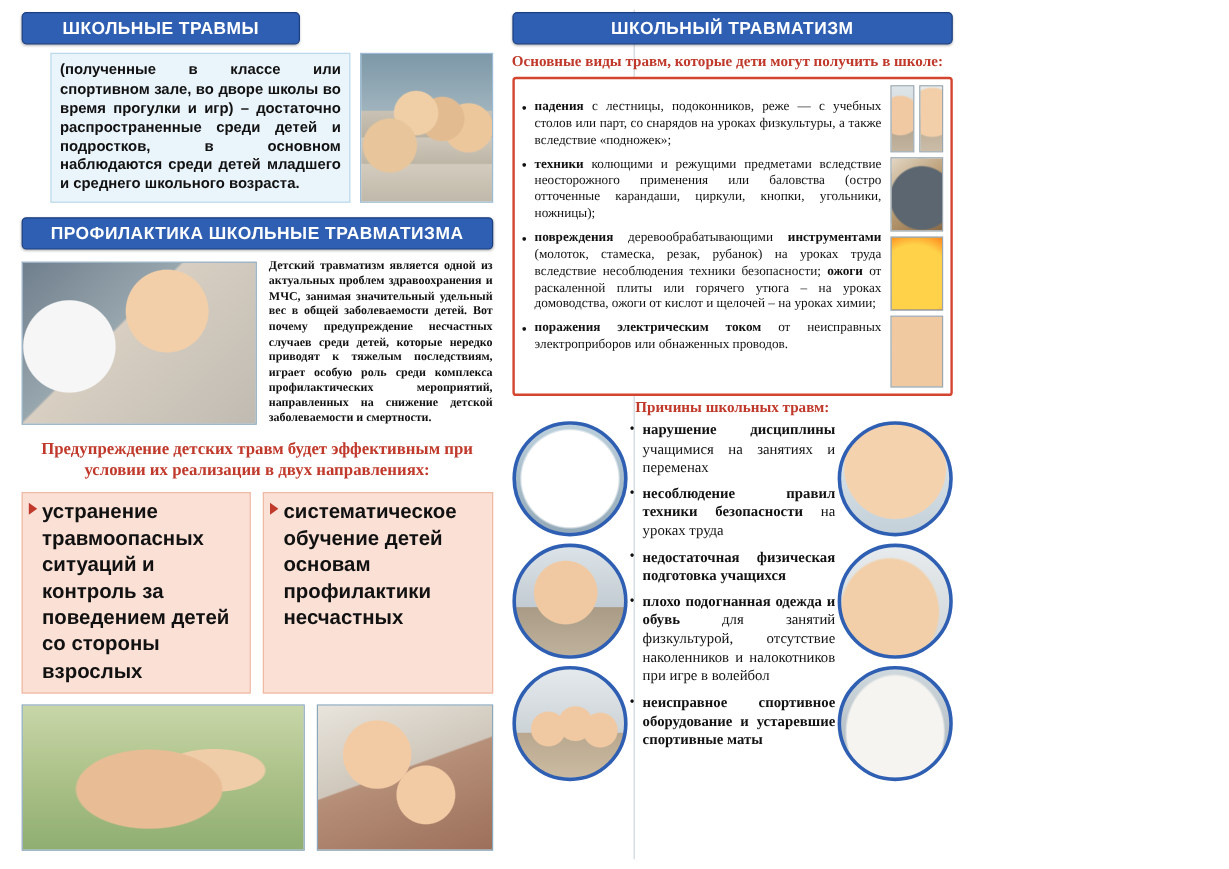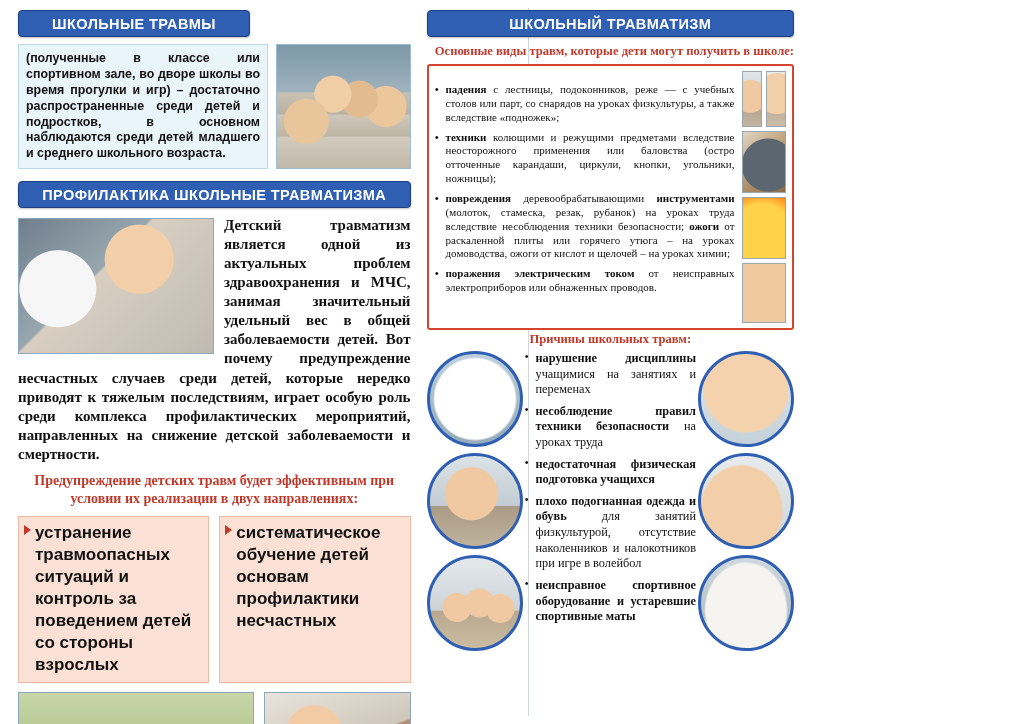--- a/index.html
+++ b/index.html
@@ -27,21 +27,21 @@
     font-weight:bold;
     font-size:14.5px;
     letter-spacing:.4px;
     text-align:center;
     padding:5px 6px 4px;
     box-shadow:0 1px 2px rgba(0,0,0,.25);
   }
   .banner-wrap { position:relative; }
 
   
-  .block1 { display:flex; gap:8px; margin-top:7px; }
+  .block1 { display:flex; gap:8px; margin-top:7px;margin-left:24px; }
   .block1-text {
     width:250px;
     background:#eaf4fb;
     border:1px solid #bcd9ec;
     font-family:"Liberation Sans", sans-serif;
     font-weight:bold;
     font-size:12.4px;
     line-height:1.28;
     padding:6px 7px 6px 7px;
     text-align:justify;
@@ -143,21 +143,21 @@
   }
 
   
   .block2 { margin-top:12px; }
   .b2-body { margin-top:8px; }
   .b2-photo {
     float:left; width:196px; height:136px; margin:2px 10px 4px 0;
     border:1px solid #8aa7bb;
   }
   .b2-text {
-    font-size:15px; line-height:1.27; text-align:justify;
+    font-size:10px; line-height:1.27; text-align:justify;
     font-weight:bold; color:#111;
     hyphens:auto;
   }
   .b2-text p { margin:0; }
 
   .highlight {
     margin-top:8px;
     color:#c0392b;
     font-weight:bold;
     font-size:14px;
@@ -181,21 +181,21 @@
 
   .bottom-photos { display:flex; gap:10px; margin-top:9px; }
   .bottom-photos .ph { height:122px; border:1px solid #8aa7bb; }
   .bp1 { width:236px; }
   .bp2 { flex:1; }
 
   
   .r-top { margin-top:0; }
   .r-sub {
     color:#c0392b; font-weight:bold; font-size:12.6px;
-    text-align:right; margin:7px 0 5px;
+    text-align:left; margin:7px 0 5px;
     font-family:"Liberation Serif", serif;
   }
   .redbox {
     border:2px solid #d4452f; border-radius:3px;
     display:flex; padding:5px 6px; gap:7px;
     background:#fff;
   }
   .redbox-text {
     width:300px; font-size:11px; line-height:1.26; text-align:justify;margin-top:12px;
   }

